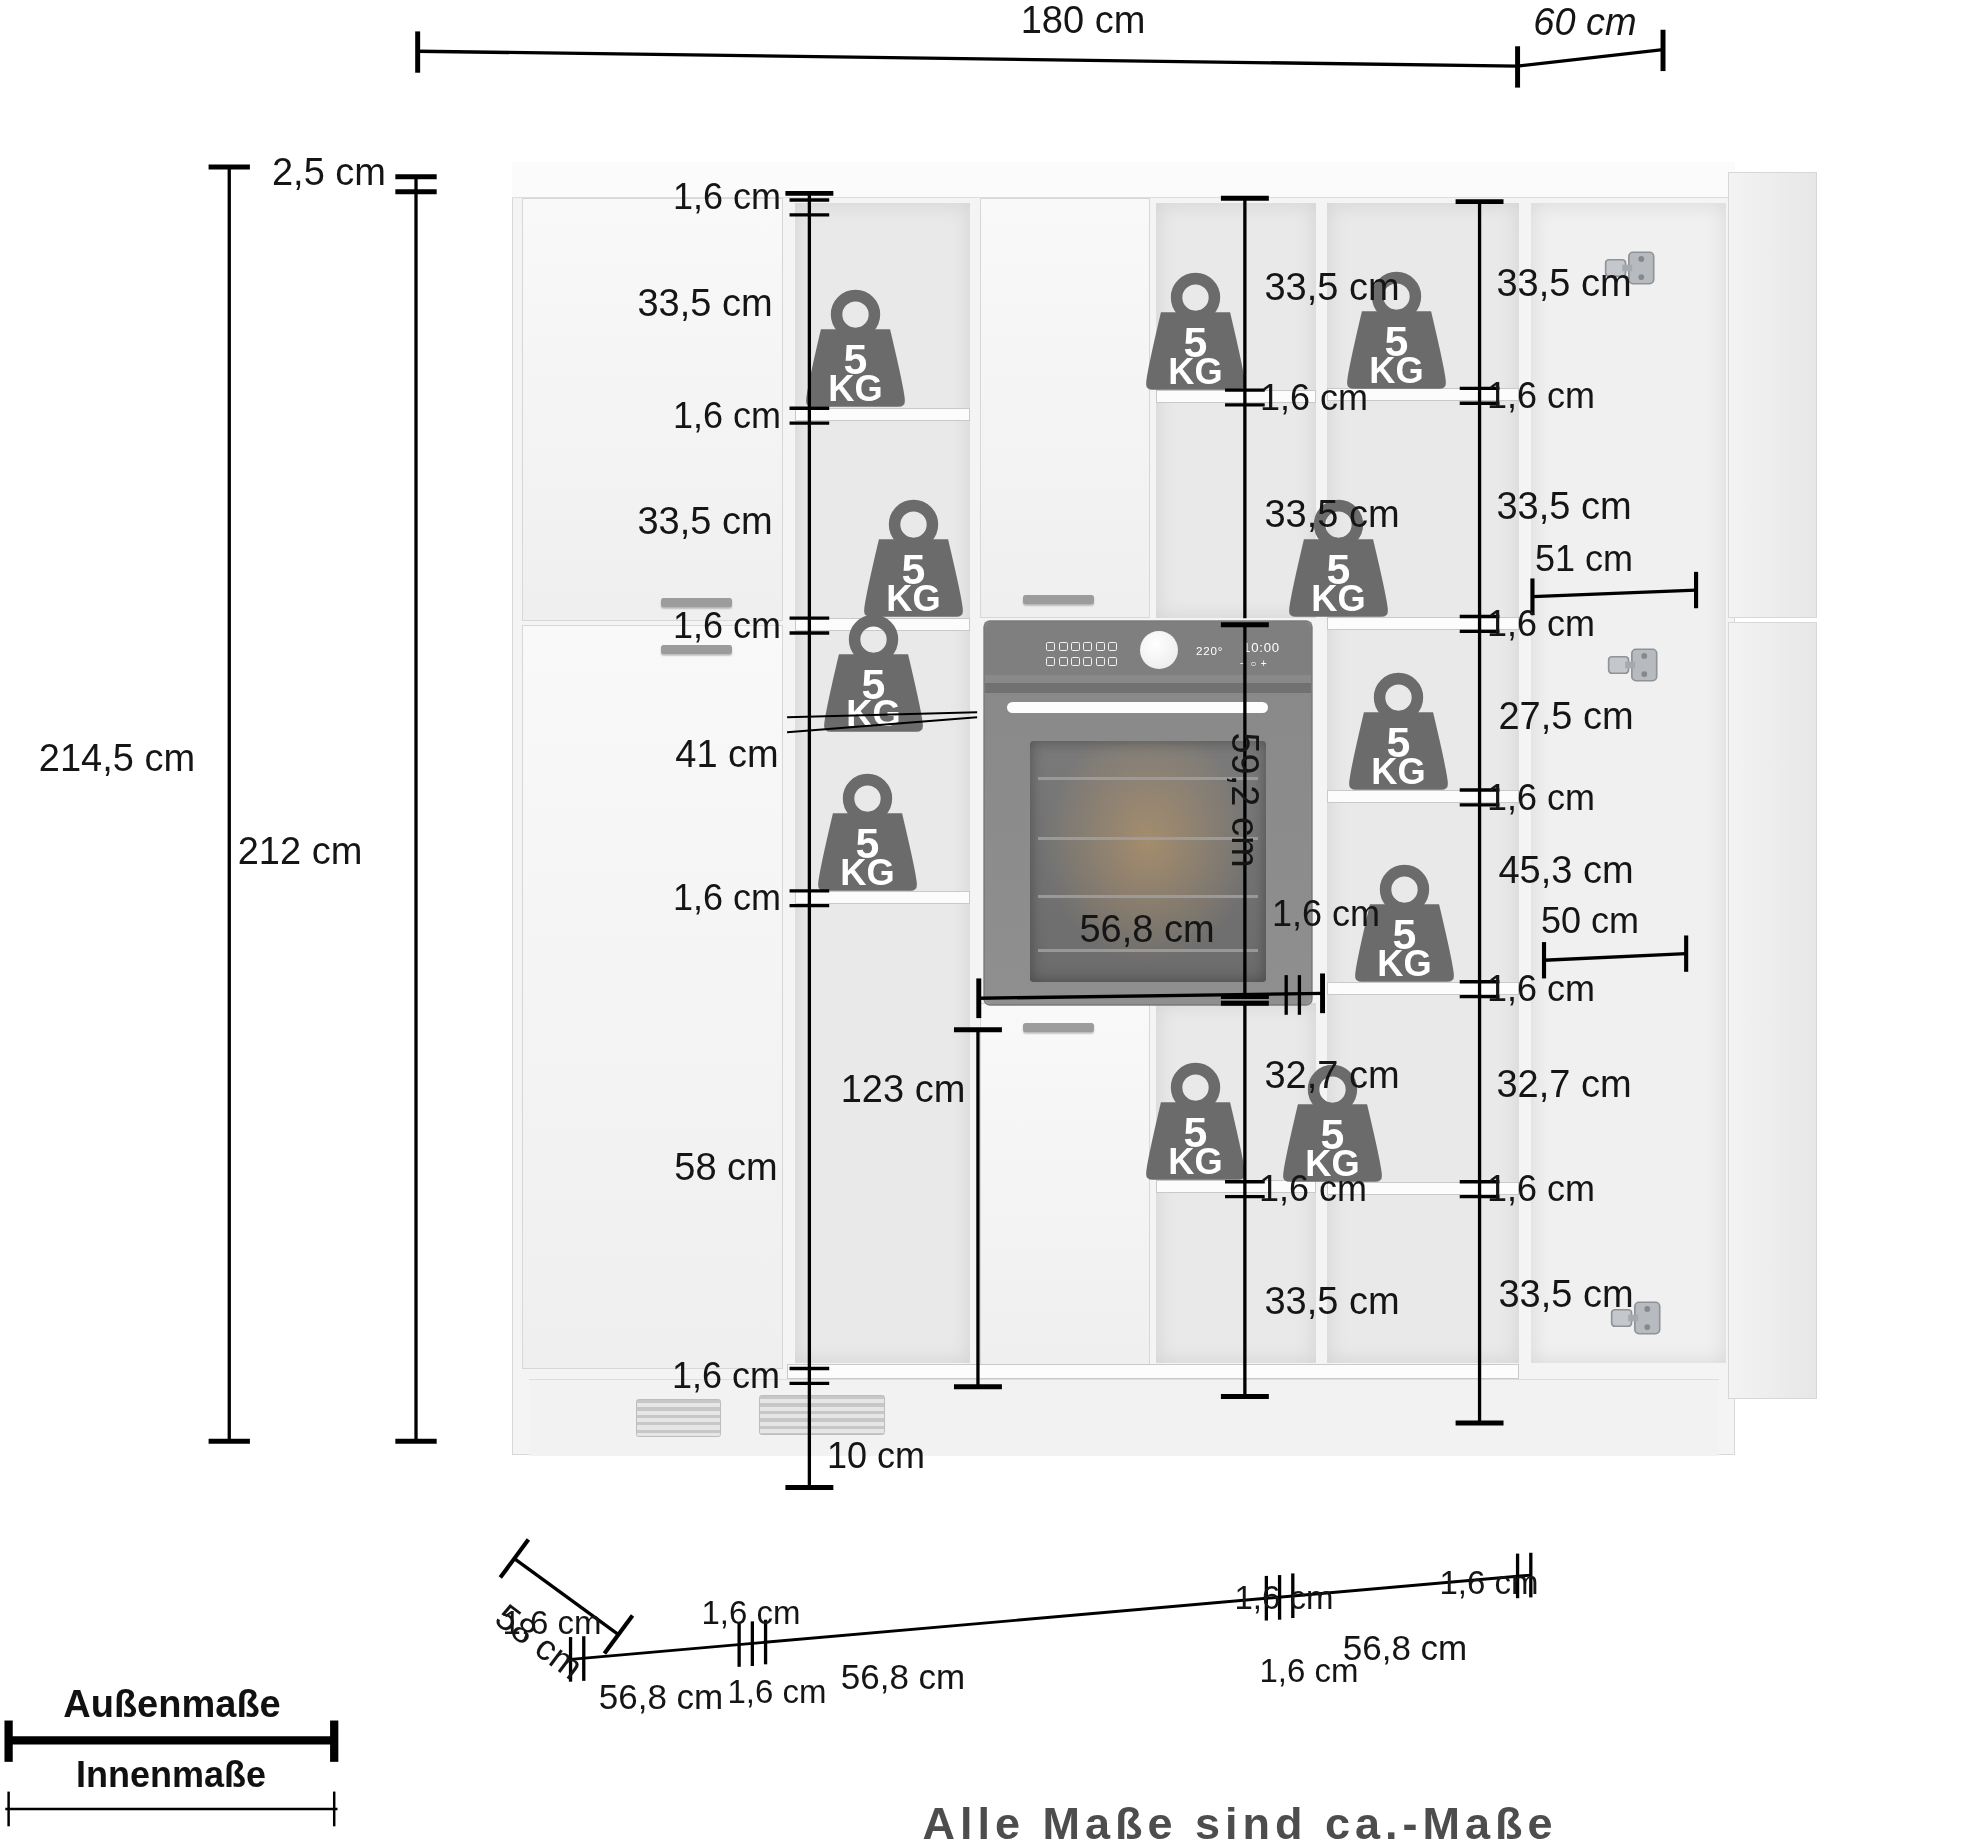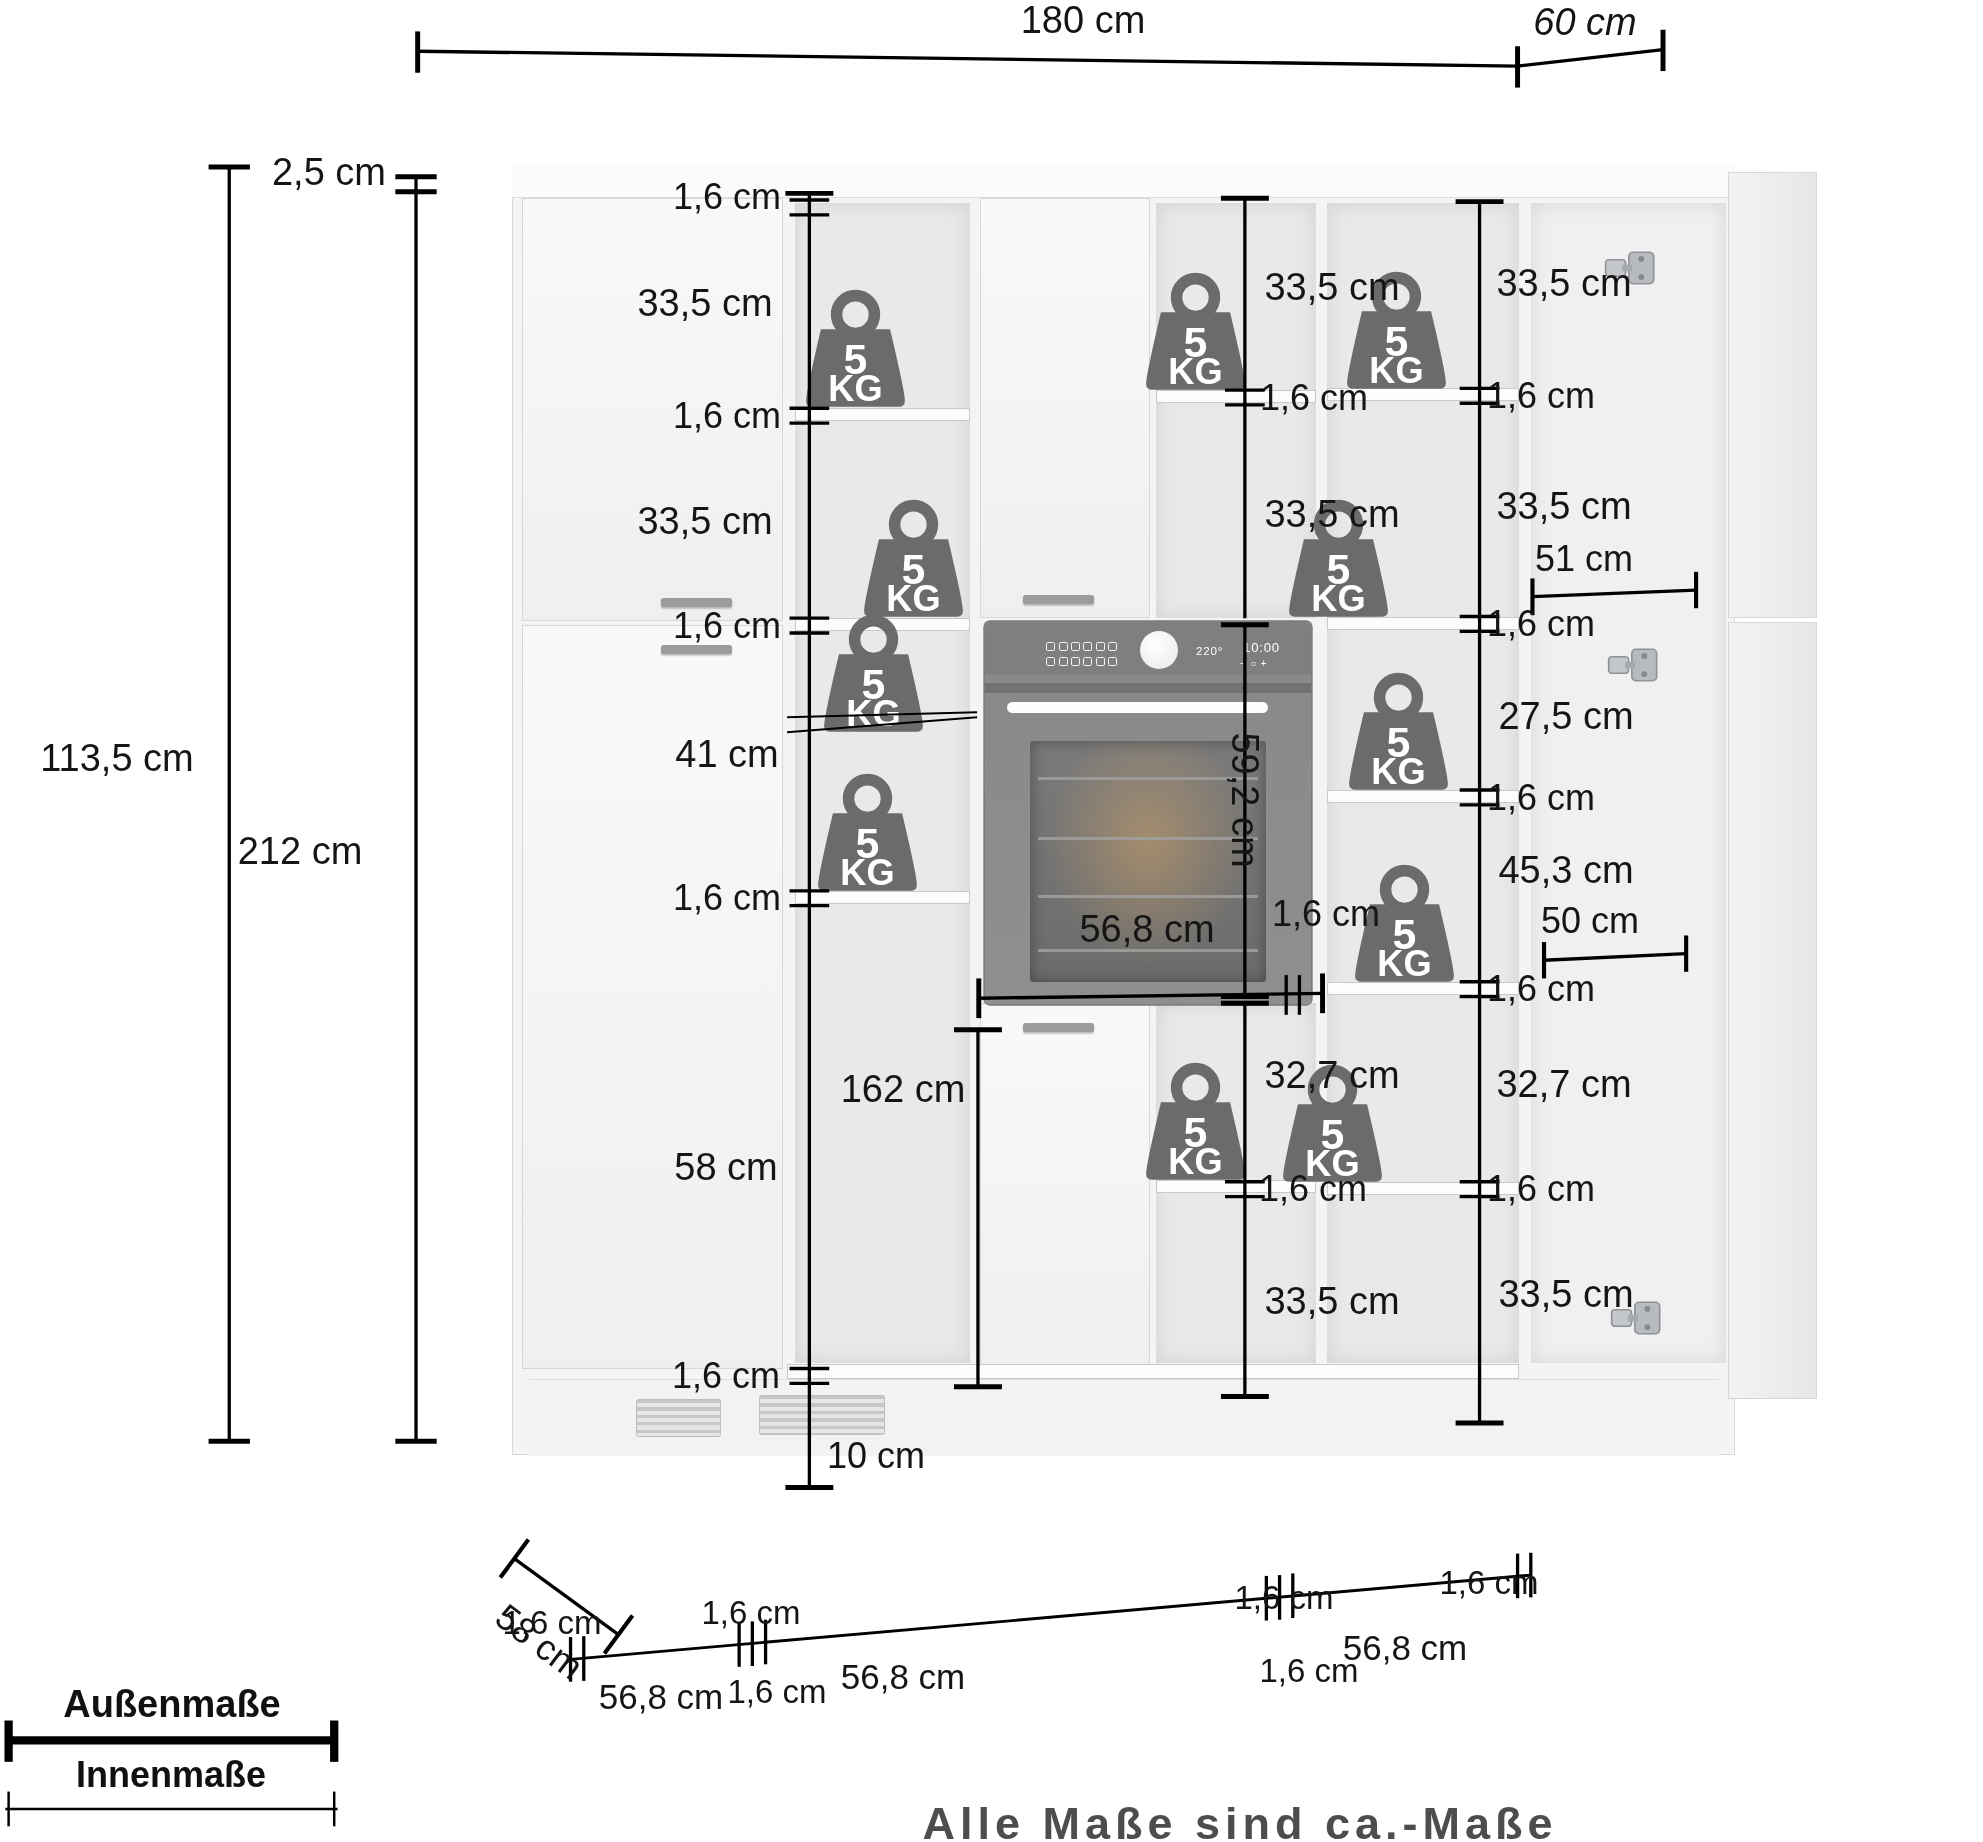--- a/index.html
+++ b/index.html
@@ -295,32 +295,32 @@
       <line x1="404" y1="2082" x2="404" y2="2132" stroke-width="10"></line>
     <line x1="6" y1="2189" x2="408" y2="2189" stroke-width="3"></line>
       <line x1="10" y1="2168" x2="10" y2="2210" stroke-width="3"></line>
       <line x1="404" y1="2168" x2="404" y2="2210" stroke-width="3"></line>
   </svg>
 
   <div id="labels">
       <div class="lbl" style="left: 1083px; top: 20px; font-size: 38px;">180 cm</div>
       <div class="lbl" style="left: 1585px; top: 22px; font-size: 38px; font-style: italic;">60 cm</div>
       <div class="lbl" style="left: 329px; top: 172px; font-size: 38px;">2,5 cm</div>
-      <div class="lbl" style="left: 117px; top: 758px; font-size: 38px;">113,5 cm</div>
+      <div class="lbl" style="left: 117px; top: 758px; font-size: 38px;">214,5 cm</div>
       <div class="lbl" style="left: 300px; top: 851px; font-size: 38px;">212 cm</div>
       <div class="lbl" style="left: 727px; top: 197px; font-size: 36px;">1,6 cm</div>
       <div class="lbl" style="left: 705px; top: 303px; font-size: 38px;">33,5 cm</div>
       <div class="lbl" style="left: 727px; top: 416px; font-size: 36px;">1,6 cm</div>
       <div class="lbl" style="left: 705px; top: 521px; font-size: 38px;">33,5 cm</div>
       <div class="lbl" style="left: 727px; top: 626px; font-size: 36px;">1,6 cm</div>
       <div class="lbl" style="left: 727px; top: 754px; font-size: 38px;">41 cm</div>
       <div class="lbl" style="left: 727px; top: 898px; font-size: 36px;">1,6 cm</div>
       <div class="lbl" style="left: 726px; top: 1167px; font-size: 38px;">58 cm</div>
       <div class="lbl" style="left: 726px; top: 1376px; font-size: 36px;">1,6 cm</div>
-      <div class="lbl" style="left: 903px; top: 1089px; font-size: 38px;">162 cm</div>
+      <div class="lbl" style="left: 903px; top: 1089px; font-size: 38px;">123 cm</div>
       <div class="lbl" style="left: 876px; top: 1456px; font-size: 36px;">10 cm</div>
       <div class="lbl" style="left: 1332px; top: 287px; font-size: 38px;">33,5 cm</div>
       <div class="lbl" style="left: 1314px; top: 398px; font-size: 36px;">1,6 cm</div>
       <div class="lbl" style="left: 1332px; top: 514px; font-size: 38px;">33,5 cm</div>
       <div class="lbl" style="left: 1245px; top: 800px; font-size: 38px; transform: translate(-50%, -50%) rotate(90deg);">59,2 cm</div>
       <div class="lbl" style="left: 1147px; top: 929px; font-size: 38px;">56,8 cm</div>
       <div class="lbl" style="left: 1326px; top: 914px; font-size: 36px;">1,6 cm</div>
       <div class="lbl" style="left: 1332px; top: 1075px; font-size: 38px;">32,7 cm</div>
       <div class="lbl" style="left: 1313px; top: 1189px; font-size: 36px;">1,6 cm</div>
       <div class="lbl" style="left: 1332px; top: 1301px; font-size: 38px;">33,5 cm</div>

